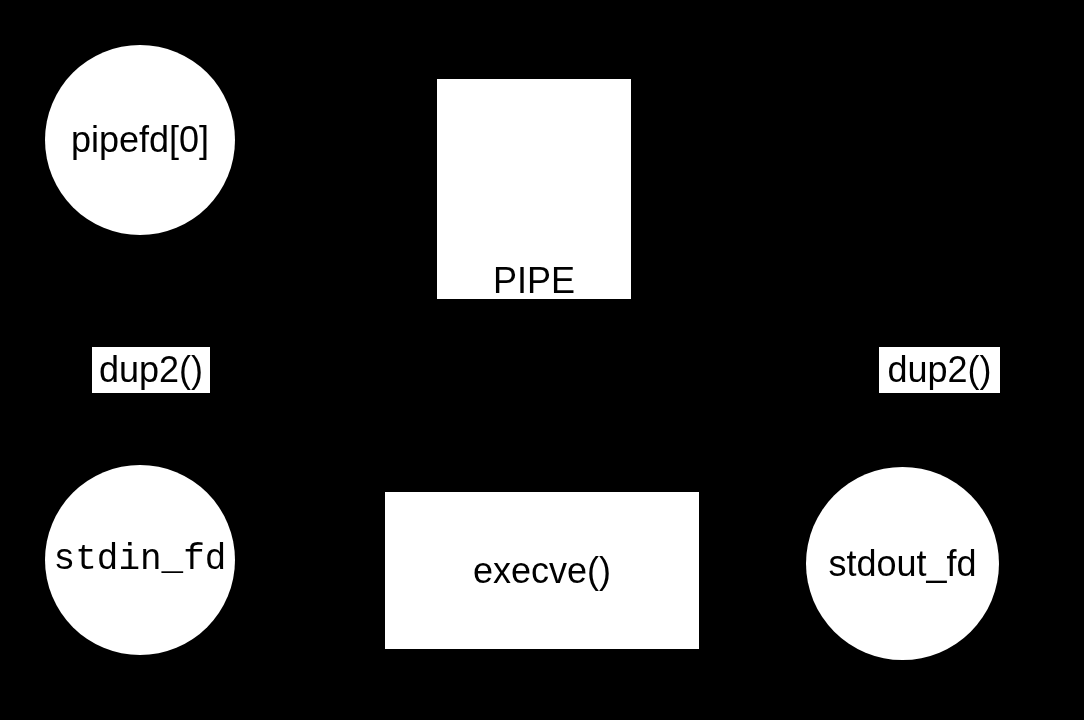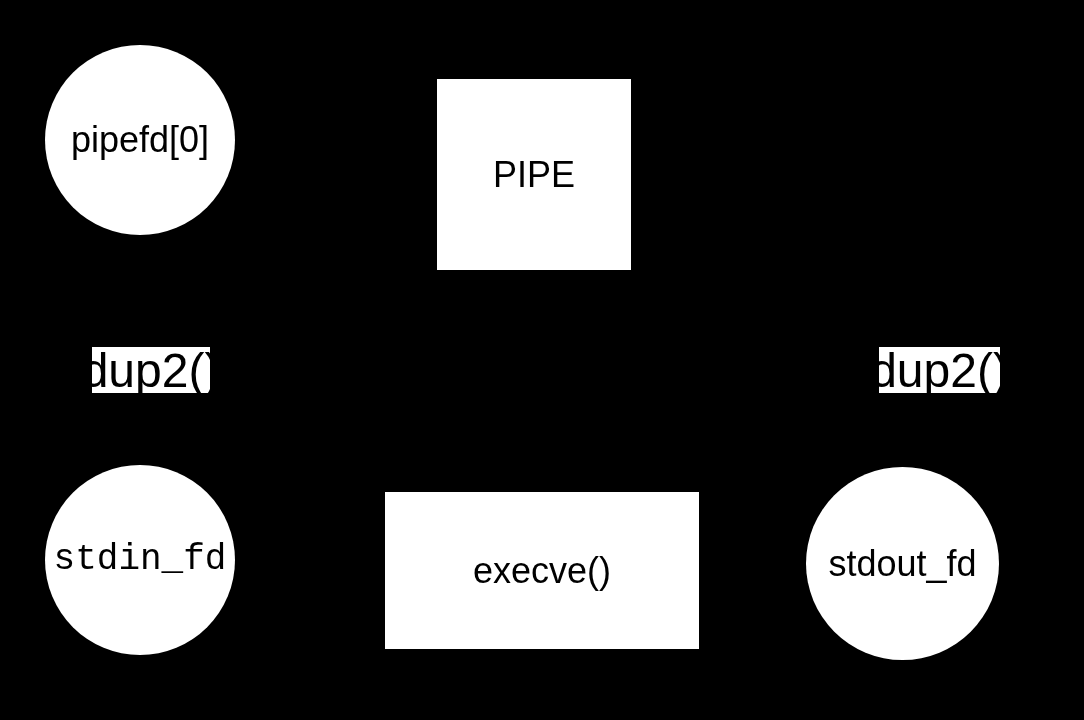--- a/index.html
+++ b/index.html
@@ -45,25 +45,25 @@
     position: absolute;
     display: flex;
     align-items: center;
     justify-content: center;
     background: #ffffff;
     color: #000000;
     box-sizing: border-box;
     white-space: nowrap;
   }
   .edge-label .node-label {
-    font-size: 48px;
+    font-size: 36px;
   }
   
   #node-pipefd0   { left: 45px;  top: 45px;   width: 190px; height: 190px; }
-  #node-pipe      { left: 437px; top: 79px;   width: 194px; height: 191px; }
+  #node-pipe      { left: 437px; top: 79px;   width: 194px; height: 220px; align-items: flex-end; }
   #node-pipefd1   { left: 828px; top: 43px;   width: 196px; height: 196px; }
   #label-dup2-left  { left: 92px;  top: 347px; width: 118px; height: 46px; }
   #label-dup2-right { left: 879px; top: 347px; width: 121px; height: 46px; }
   #node-stdin     { left: 45px;  top: 465px;  width: 190px; height: 190px; font-family: Liberation Mono, monospace; }
   #node-execve    { left: 385px; top: 492px;  width: 314px; height: 157px; }
   #node-stdout    { left: 806px; top: 467px;  width: 193px; height: 193px; }
 </style>
 </head>
 <body>
 

